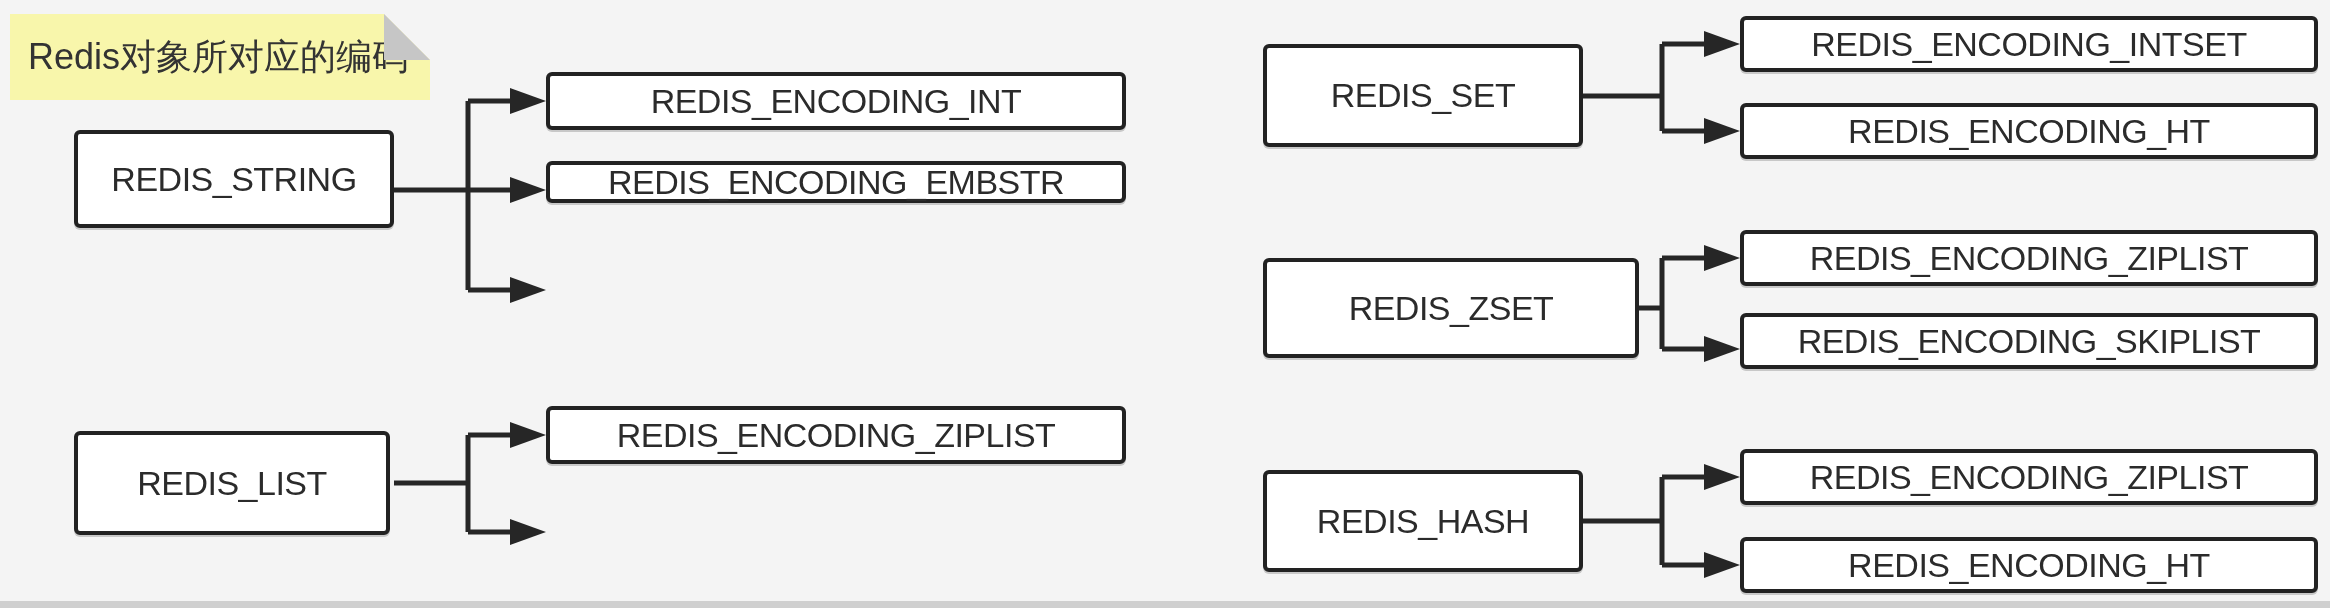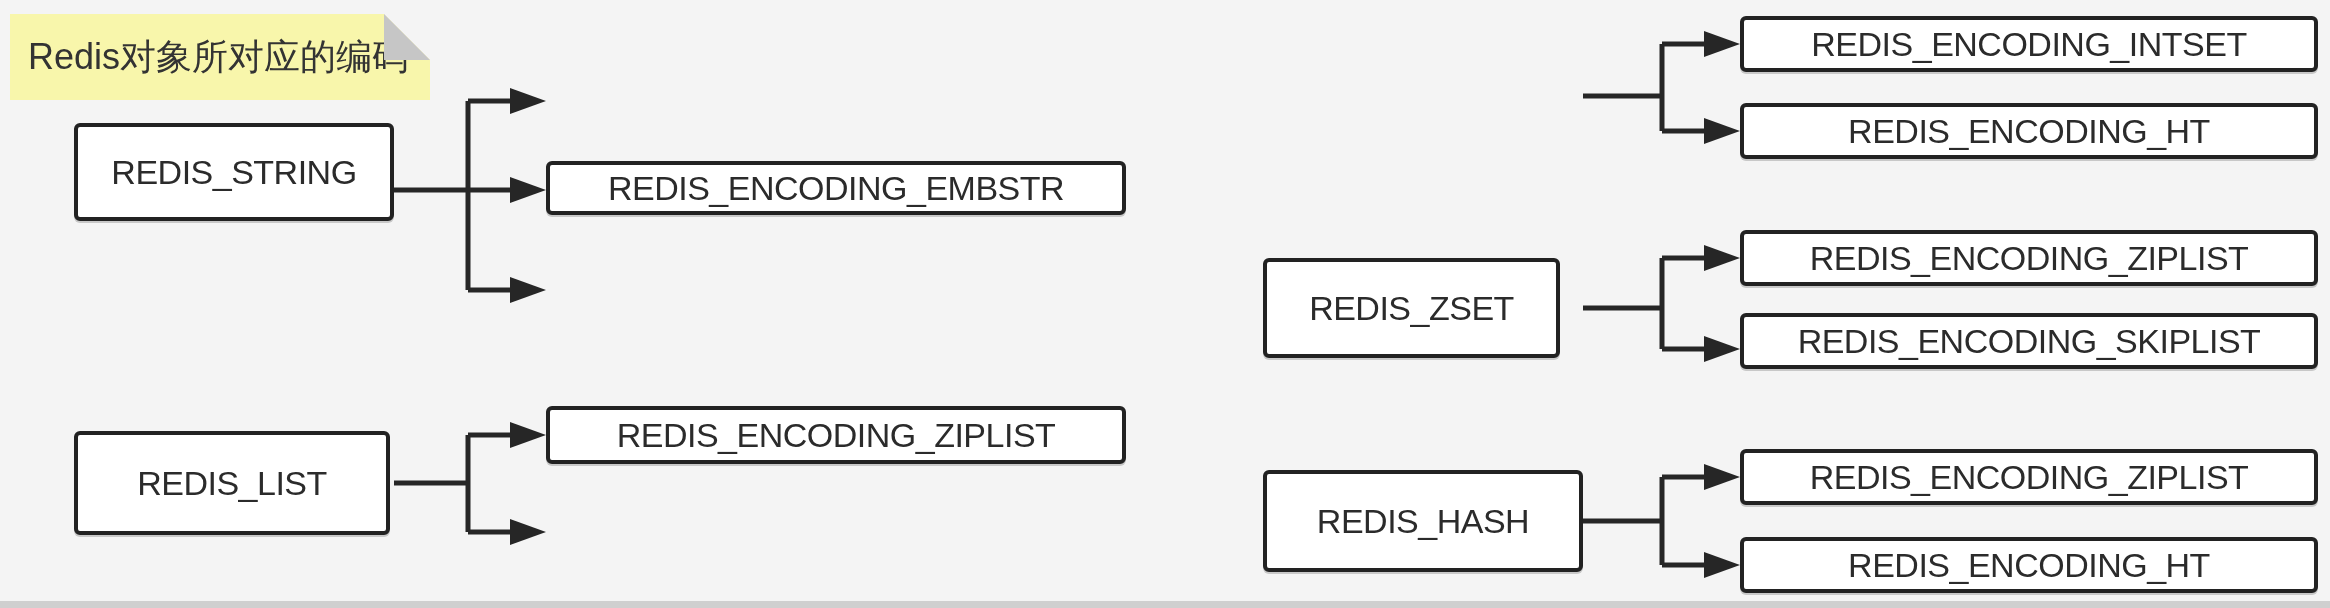--- a/index.html
+++ b/index.html
@@ -102,26 +102,28 @@
       <polygon fill="#262626" stroke="none" points="1704,552 1704,578 1740,565"></polygon>
     </g>
   </svg>
 
   <div class="note">
     <span class="note-text">Redis对象所对应的编码</span>
     <span class="note-cut"></span>
     <span class="note-fold"></span>
   </div>
 
-  <div class="box" style="left:74px;top:123px;width:320px;height:98px">REDIS_STRING</div>
+  <div class="box" style="left:74px;top:130px;width:320px;height:98px">REDIS_STRING</div>
   <div class="box" style="left:74px;top:431px;width:316px;height:104px">REDIS_LIST</div>
-  <div class="box" style="left:1263px;top:258px;width:297px;height:100px">REDIS_ZSET</div>
+  <div class="box" style="left:1263px;top:44px;width:320px;height:103px">REDIS_SET</div>
+  <div class="box" style="left:1263px;top:258px;width:376px;height:100px">REDIS_ZSET</div>
   <div class="box" style="left:1263px;top:470px;width:320px;height:102px">REDIS_HASH</div>
 
-  <div class="box" style="left:546px;top:161px;width:580px;height:54px">REDIS_ENCODING_EMBSTR</div>
+  <div class="box" style="left:546px;top:72px;width:580px;height:58px">REDIS_ENCODING_INT</div>
+  <div class="box" style="left:546px;top:161px;width:580px;height:42px">REDIS_ENCODING_EMBSTR</div>
 
   <div class="box" style="left:546px;top:406px;width:580px;height:58px">REDIS_ENCODING_ZIPLIST</div>
 
   <div class="box" style="left:1740px;top:16px;width:578px;height:56px">REDIS_ENCODING_INTSET</div>
   <div class="box" style="left:1740px;top:103px;width:578px;height:56px">REDIS_ENCODING_HT</div>
 
   <div class="box" style="left:1740px;top:230px;width:578px;height:56px">REDIS_ENCODING_ZIPLIST</div>
   <div class="box" style="left:1740px;top:313px;width:578px;height:56px">REDIS_ENCODING_SKIPLIST</div>
 
   <div class="box" style="left:1740px;top:449px;width:578px;height:56px">REDIS_ENCODING_ZIPLIST</div>

